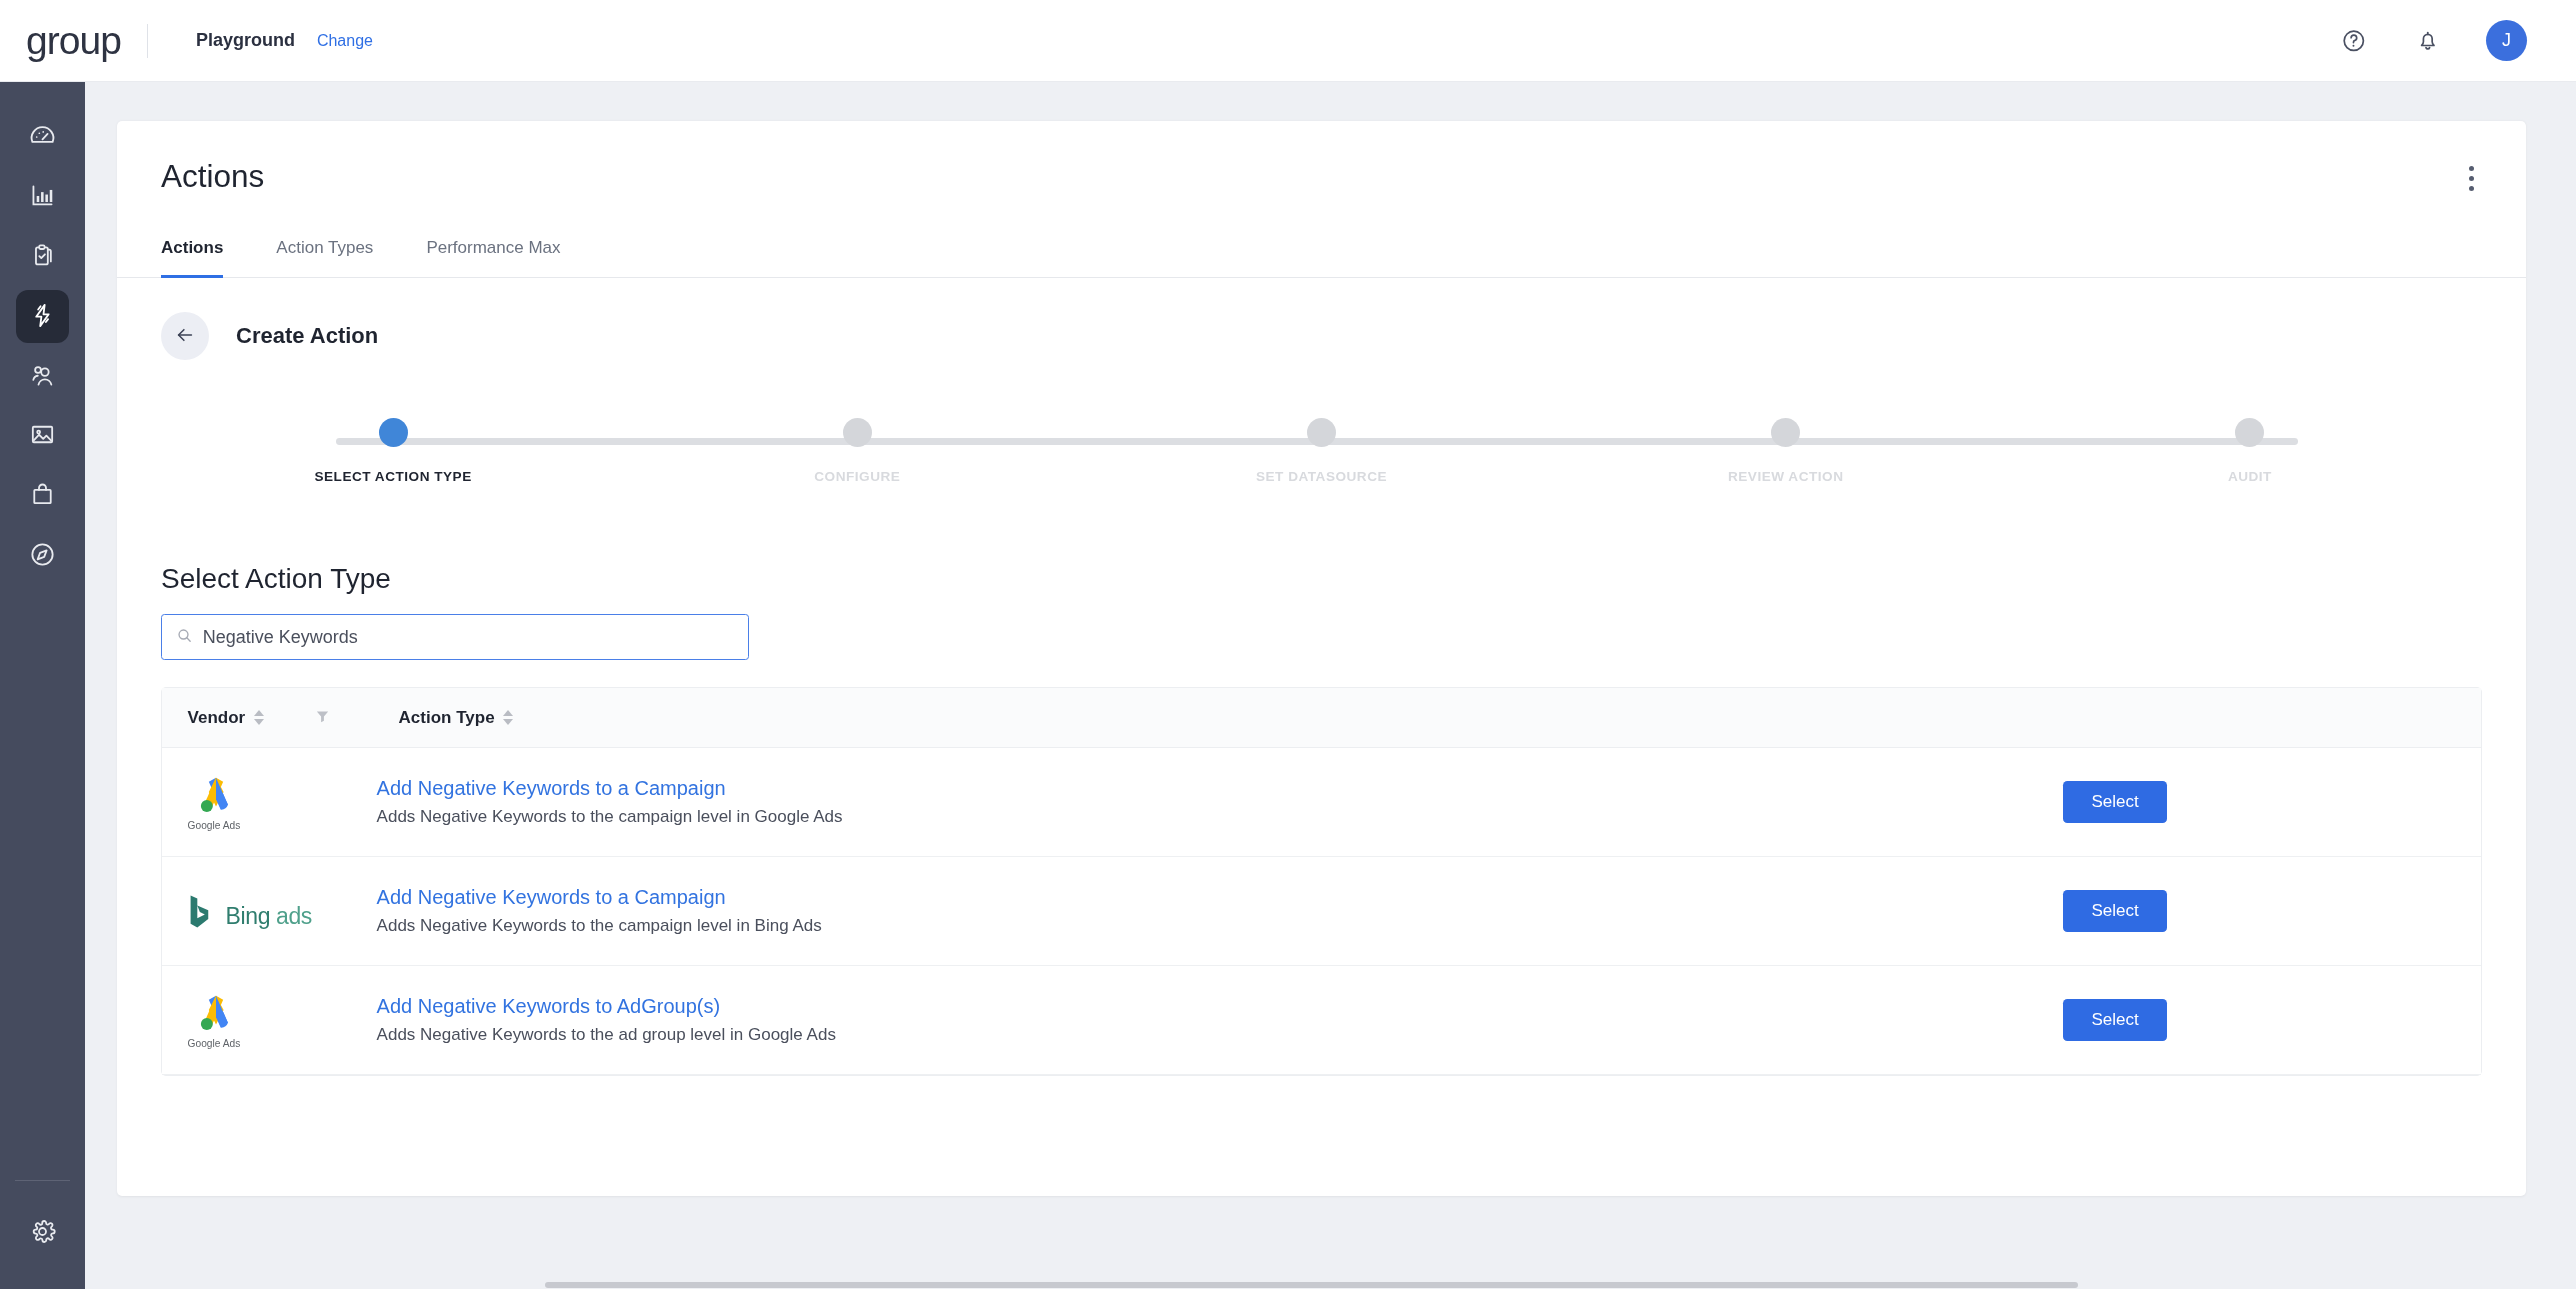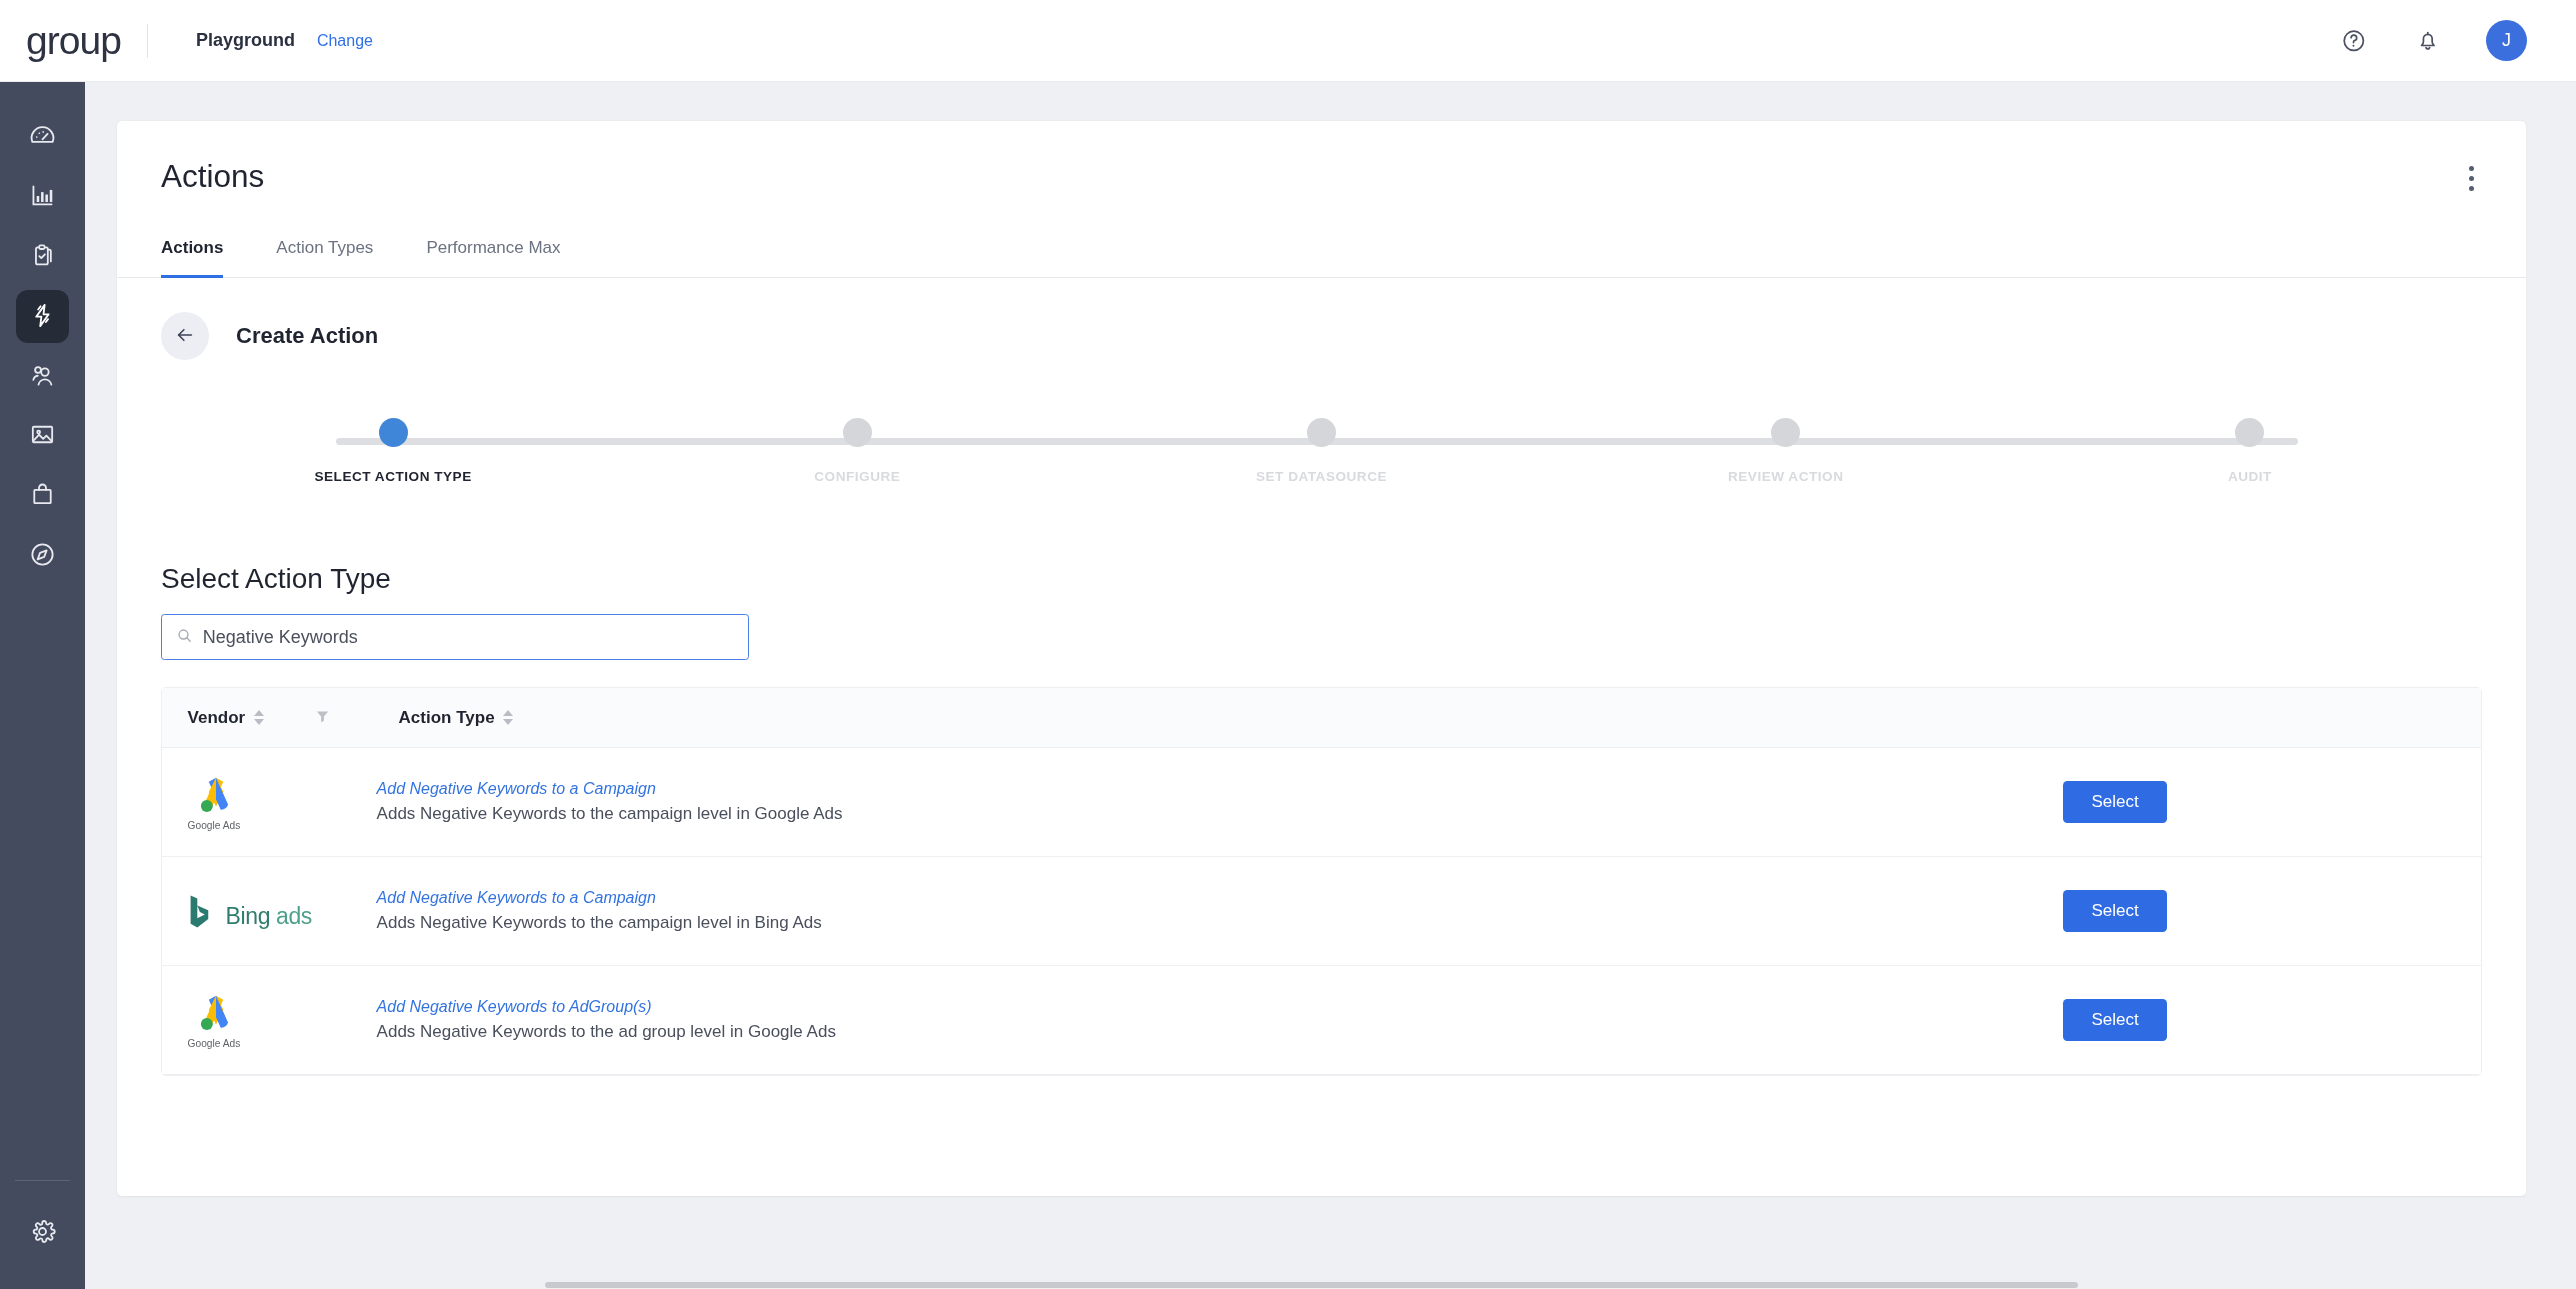--- a/index.html
+++ b/index.html
@@ -134,21 +134,21 @@
 
   .trow {
     display: flex; align-items: center; padding: 0 25.6px; height: 109px;
     border-bottom: 0.9px solid #eef0f2; background: #fff;
   }
   .trow:last-child { border-bottom: 0.9px solid #eef0f2; }
   .cell-vendor { width: 189px; display: flex; align-items: center; }
   .vendor-logo { display: flex; flex-direction: column; align-items: flex-end; gap: 3.4px; }
   .vendor-cap { font-size: 10.2px; color: #5f6368; }
   .cell-info { flex: 1; display: flex; flex-direction: column; gap: 6.8px; }
-  .at-link { font-size: 16px; color: #3273e0; cursor: pointer; font-style: italic; }
+  .at-link { font-size: 20px; color: #3273e0; cursor: pointer; }
   .at-desc { font-size: 17px; color: #4a4f5c; }
   .cell-action { width: 392px; display: flex; justify-content: flex-start; }
   .select-btn {
     background: #2f6be3; color: #fff; font-size: 17px; border: none;
     border-radius: 4.3px; padding: 11px 28px; cursor: pointer;
     font-family: "Liberation Sans", sans-serif;
   }
 
   
   .hscroll {

